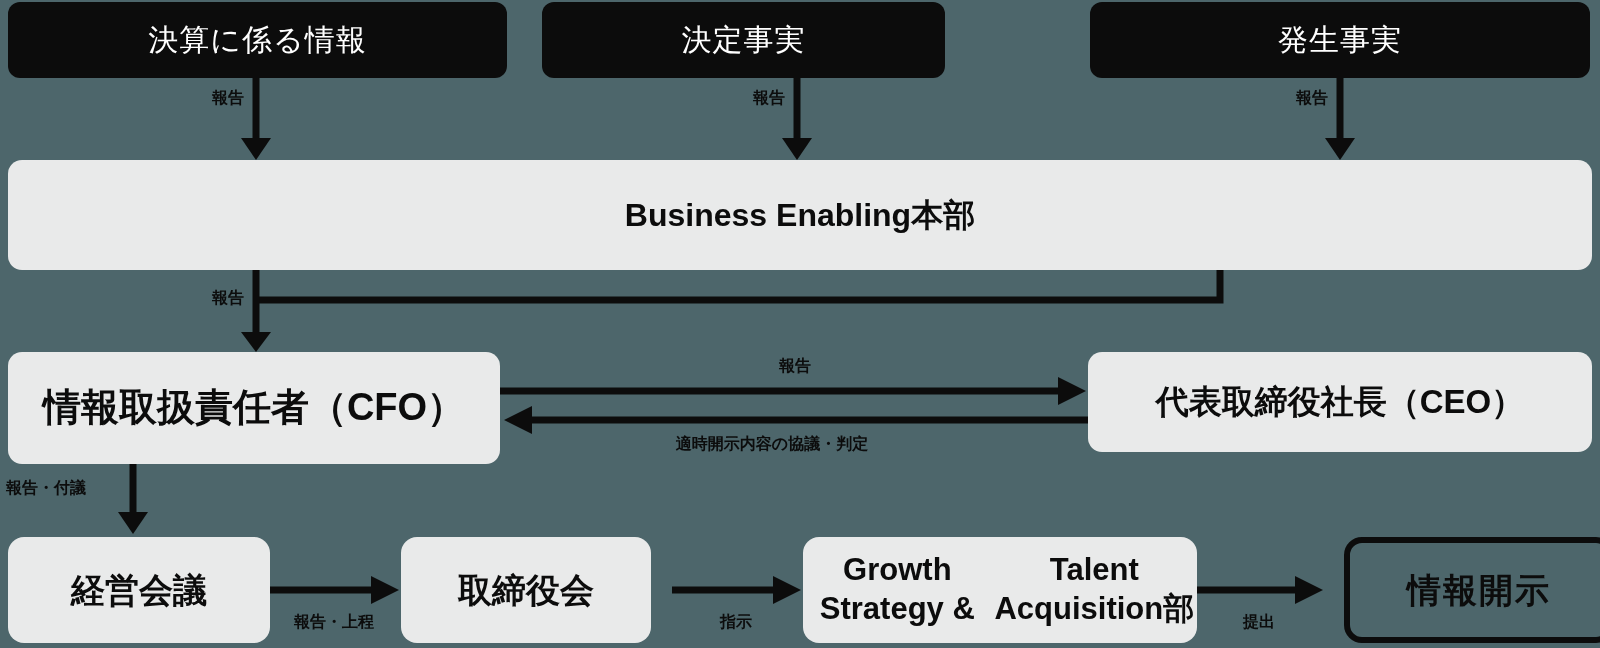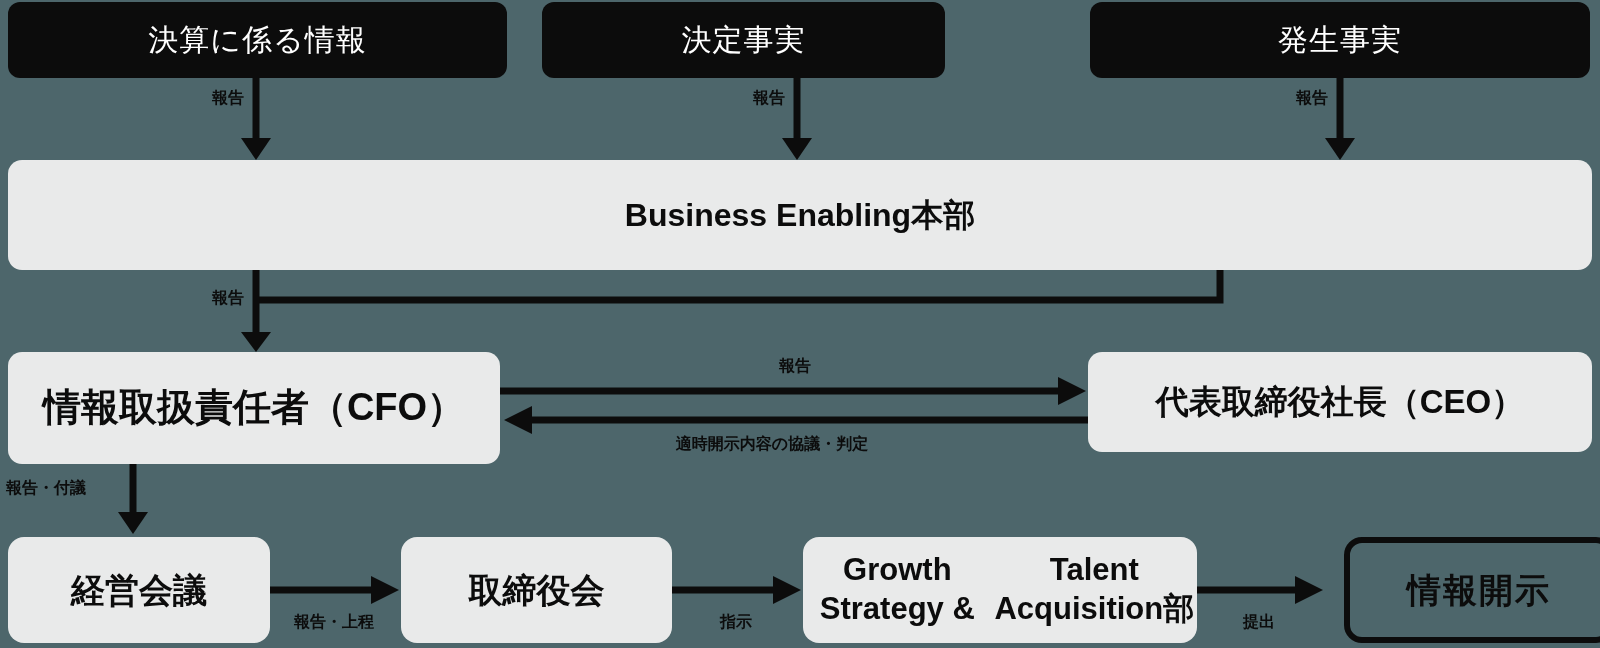--- a/index.html
+++ b/index.html
@@ -101,21 +101,21 @@
 </div>
 <div class="lbl center" style="left:695px;top:356px;width:200px;">報告</div>
 <div class="lbl center" style="left:472px;top:434px;width:600px;">適時開示内容の協議・判定</div>
 <div class="lbl" style="left:6px;top:478px;">報告・付議</div>
 
 <div class="box light" style="left:8px;top:537px;width:262px;height:106px;font-size:34px;border-radius:16px;">
   <span>経営会議</span>
 </div>
 <div class="lbl center" style="left:259px;top:612px;width:150px;">報告・上程</div>
 
-<div class="box light" style="left:401px;top:537px;width:271px;height:106px;font-size:34px;border-radius:16px;">
+<div class="box light" style="left:401px;top:537px;width:250px;height:106px;font-size:34px;border-radius:16px;">
   <span>取締役会</span>
 </div>
 <div class="lbl center" style="left:686px;top:612px;width:100px;">指示</div>
 
 <div class="box light" style="left:803px;top:537px;width:394px;height:106px;font-size:31px;border-radius:16px;flex-direction:row;">
   <span>Growth Strategy &amp;</span>
   <span>Talent Acquisition部</span>
 </div>
 <div class="lbl center" style="left:1209px;top:612px;width:100px;">提出</div>
 

